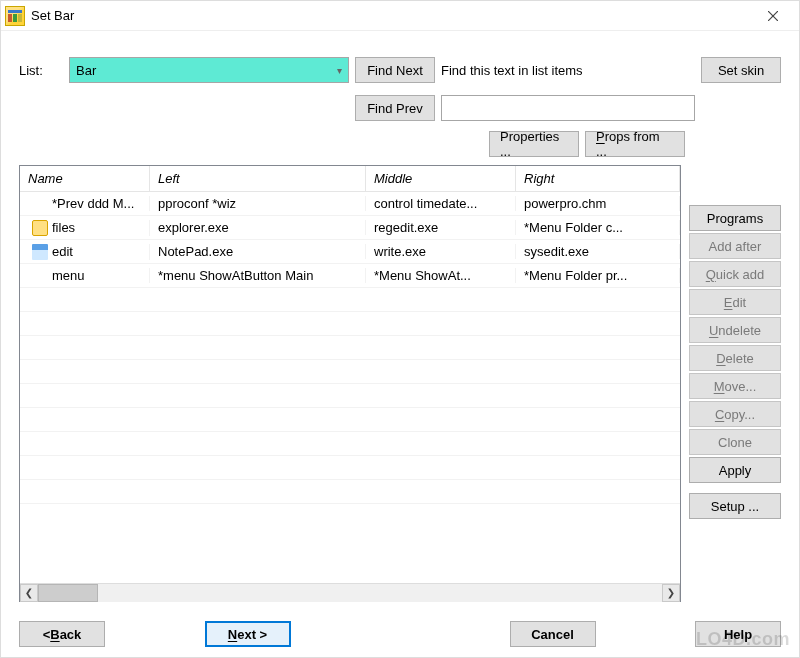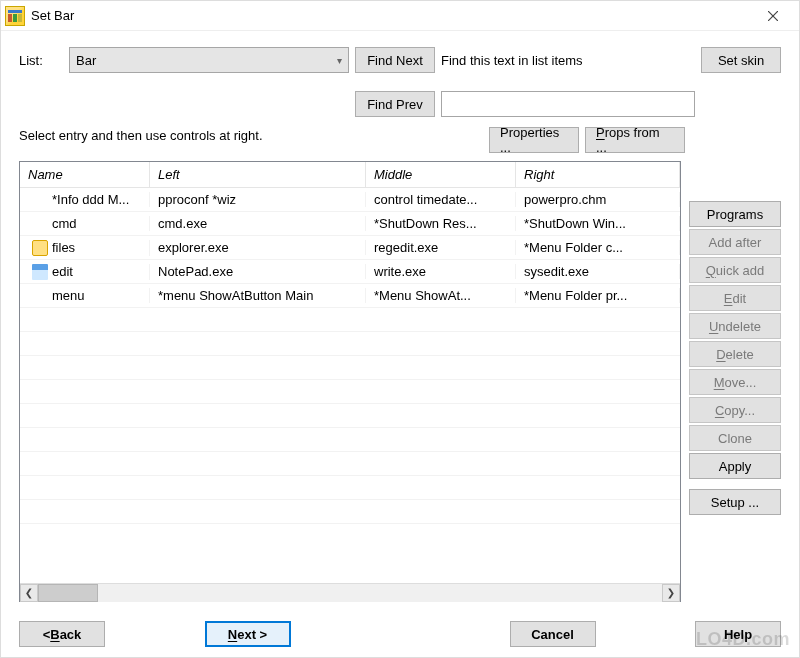--- a/index.html
+++ b/index.html
@@ -12,20 +12,21 @@
       overflow: hidden;
       color: #000;
     }
     .window {
       border: 1px solid #ddd;
       width: 800px;
       height: 658px;
       display: flex;
       flex-direction: column;
       box-shadow: 0 2px 12px rgba(0,0,0,0.08);
+      gap: 10px;
     }
     .titlebar {
       height: 30px;
       display: flex;
       align-items: center;
       padding: 0 4px;
       border-bottom: 1px solid #eee;
     }
     .titlebar-icon {
       width: 20px; height: 20px;
@@ -49,27 +50,27 @@
       padding: 16px 18px 10px 18px;
       display:flex;
       flex-direction:column;
     }
 
     .row1 {
       display: grid;
       grid-template-columns: 44px 280px 80px 1fr 80px;
       column-gap: 6px;
       align-items: center;
-      margin-bottom: 18px;
+      margin-bottom: 12px;
     }
     .label { font-size: 13px; }
     .combo {
       height: 26px;
       border: 1px solid #a6a6a6;
-      background: #e5e5e5;
+      background: #5eead4;
       display: flex;
       align-items: center;
       padding: 0 6px;
       position: relative;
     }
     .combo .caret {
       position: absolute; right: 6px; font-size: 10px; color:#666;
     }
     .btn {
       height: 26px;
@@ -250,21 +251,20 @@
     <div class="row2">
       <span></span>
       <span></span>
       <div class="btn">Find Prev</div>
       <input class="textinput" value="" style="">
       <span></span>
     </div>
 
     <div class="instr-dock">
       <div class="instruction">
-        <div>Select entry and then use controls at right.</div>
       </div>
       <div class="btn" style="align-self:end;">
           <span>Properties ...</span>
         </div>
       <div class="btn" style="align-self:end;">
           <span><span class="underline-access">P</span><span>rops from ...</span></span>
         </div>
       <span></span>
     </div>
 
@@ -273,34 +273,25 @@
         <div class="thead">
           <div class="th">Name</div>
           <div class="th">Left</div>
           <div class="th">Middle</div>
           <div class="th">Right</div>
         </div>
         <div class="tbody" id="tbody">
             <div class="trow">
               <div class="td name-cell">
                 <span style="width: 16px; display: inline-block;"></span>
-                <span>*Info ddd M...</span>
+                <span>*Prev ddd M...</span>
               </div>
               <div class="td">pproconf *wiz</div>
               <div class="td">control timedate...</div>
               <div class="td">powerpro.chm</div>
-            </div>
-            <div class="trow">
-              <div class="td name-cell">
-                <span style="width: 16px; display: inline-block;"></span>
-                <span>cmd</span>
-              </div>
-              <div class="td">cmd.exe</div>
-              <div class="td">*ShutDown Res...</div>
-              <div class="td">*ShutDown Win...</div>
             </div>
             <div class="trow">
               <div class="td name-cell">
                 <span class="row-icon icon-folder"></span>
                 <span>files</span>
               </div>
               <div class="td">explorer.exe</div>
               <div class="td">regedit.exe</div>
               <div class="td">*Menu Folder c...</div>
             </div>

